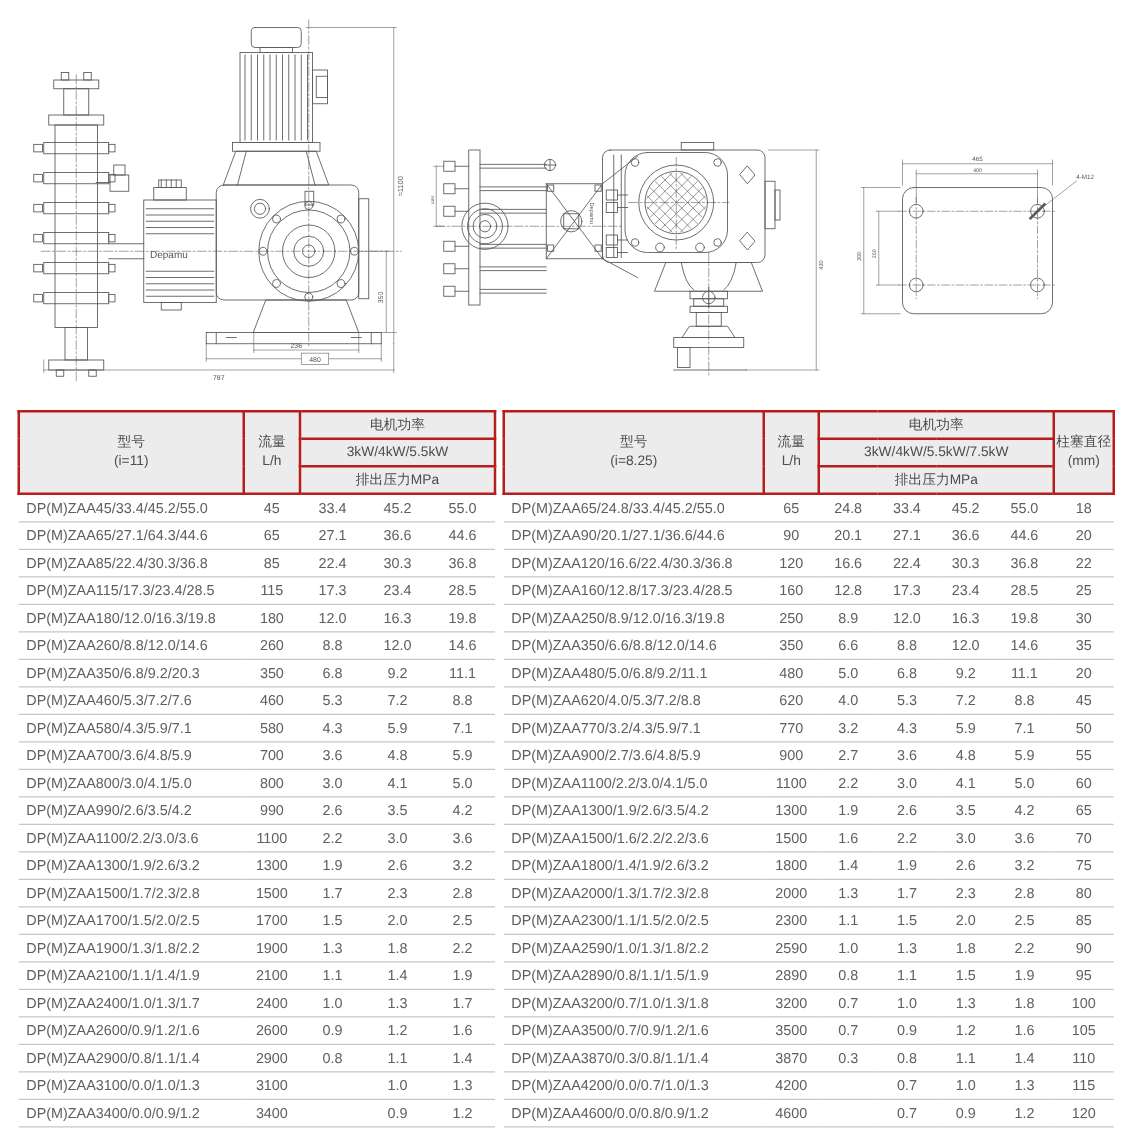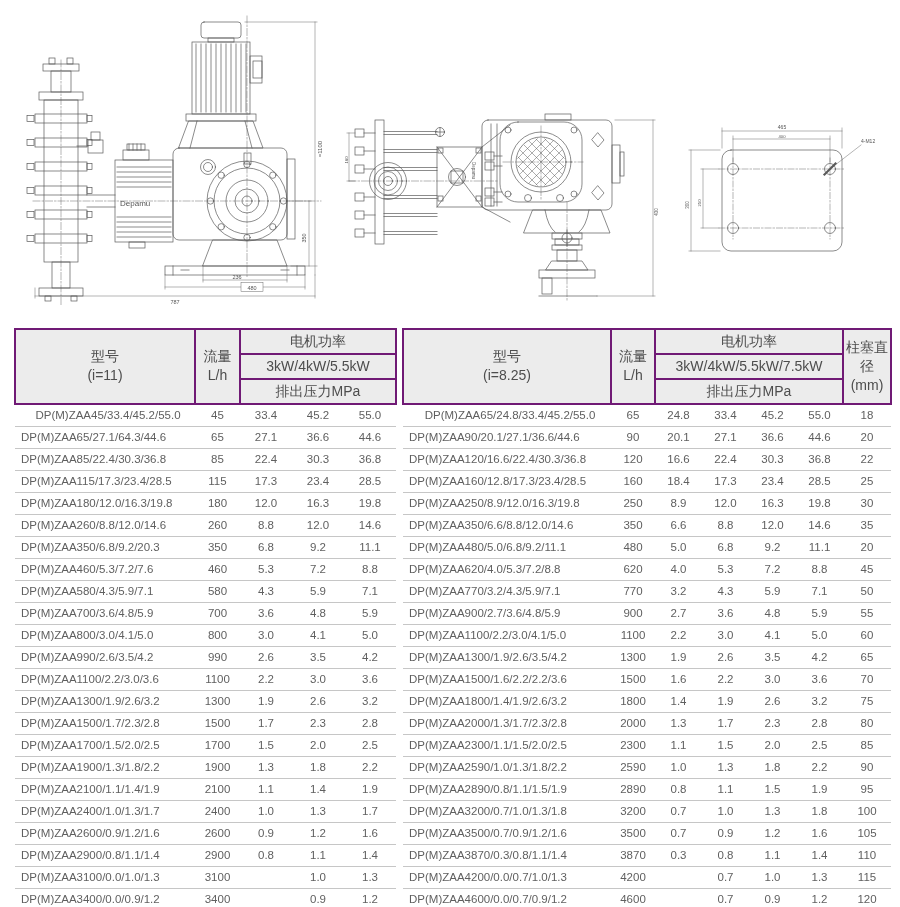--- a/index.html
+++ b/index.html
@@ -6,25 +6,25 @@
   body{width:900px;height:907px;background:#ffffff;position:relative;overflow:hidden;
        font-family:"Liberation Sans", sans-serif;}
   .drawing{position:absolute;}
   #d1{left:25px;top:14px;}
   #d2{left:345px;top:100px;}
   #d3{left:675px;top:118px;}
   .tables{position:absolute;left:14px;top:328px;display:flex;gap:5px;}
   table{border-collapse:collapse;table-layout:fixed;}
   #t-left{width:381px;}
   #t-right{width:488px;}
-  th{background:#ececec;border:2px solid #701a75;font-weight:400;font-size:14px;
+  th{background:#ececec;border:2px solid #b91c1c;font-weight:400;font-size:11px;
      color:#4d4d4d;line-height:1.35;padding:2px 0;text-align:center;height:16px;}
   td{font-size:11.5px;color:#5f5f5f;text-align:center;height:21px;padding:0;
      border-bottom:1px solid #c6c6c6;white-space:nowrap;overflow:hidden;}
-  tbody tr:first-child td{border-top:1px solid #c6c6c6;text-align:center;}
+  tbody tr:first-child td{border-top:1px solid #c6c6c6;}
   td.model{text-align:left;padding-left:6px;}
   svg text{font-family:"Liberation Sans", sans-serif;}
 </style>
 </head>
 <body>
 
 <div>
 
 <svg id="d1" class="drawing" width="305" height="298" viewBox="0 0 305 298">
 <g stroke="#5a5a5a" fill="none" stroke-width="0.7" stroke-linecap="square">
@@ -516,21 +516,21 @@
           <td>120</td>
           <td>16.6</td>
           <td>22.4</td>
           <td>30.3</td>
           <td>36.8</td>
           <td>22</td>
         </tr>
         <tr>
           <td class="model">DP(M)ZAA160/12.8/17.3/23.4/28.5</td>
           <td>160</td>
-          <td>18.4</td>
+          <td>12.8</td>
           <td>17.3</td>
           <td>23.4</td>
           <td>28.5</td>
           <td>25</td>
         </tr>
         <tr>
           <td class="model">DP(M)ZAA250/8.9/12.0/16.3/19.8</td>
           <td>250</td>
           <td>8.9</td>
           <td>12.0</td>
@@ -685,21 +685,21 @@
         <tr>
           <td class="model">DP(M)ZAA4200/0.0/0.7/1.0/1.3</td>
           <td>4200</td>
           <td></td>
           <td>0.7</td>
           <td>1.0</td>
           <td>1.3</td>
           <td>115</td>
         </tr>
         <tr>
-          <td class="model">DP(M)ZAA4600/0.0/0.7/0.9/1.2</td>
+          <td class="model">DP(M)ZAA4600/0.0/0.8/0.9/1.2</td>
           <td>4600</td>
           <td></td>
           <td>0.7</td>
           <td>0.9</td>
           <td>1.2</td>
           <td>120</td>
         </tr>
       </tbody>
   </table>
 

